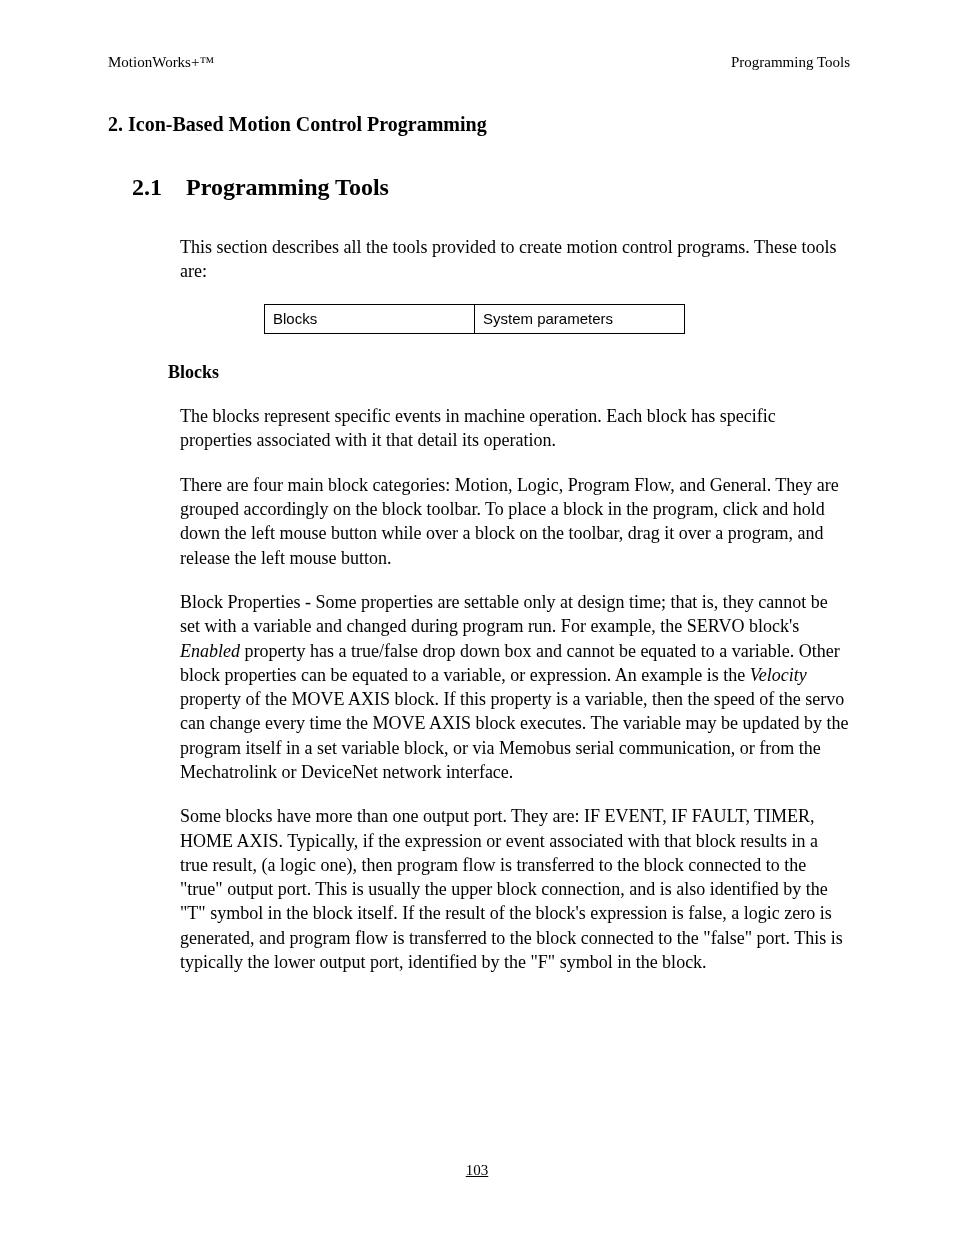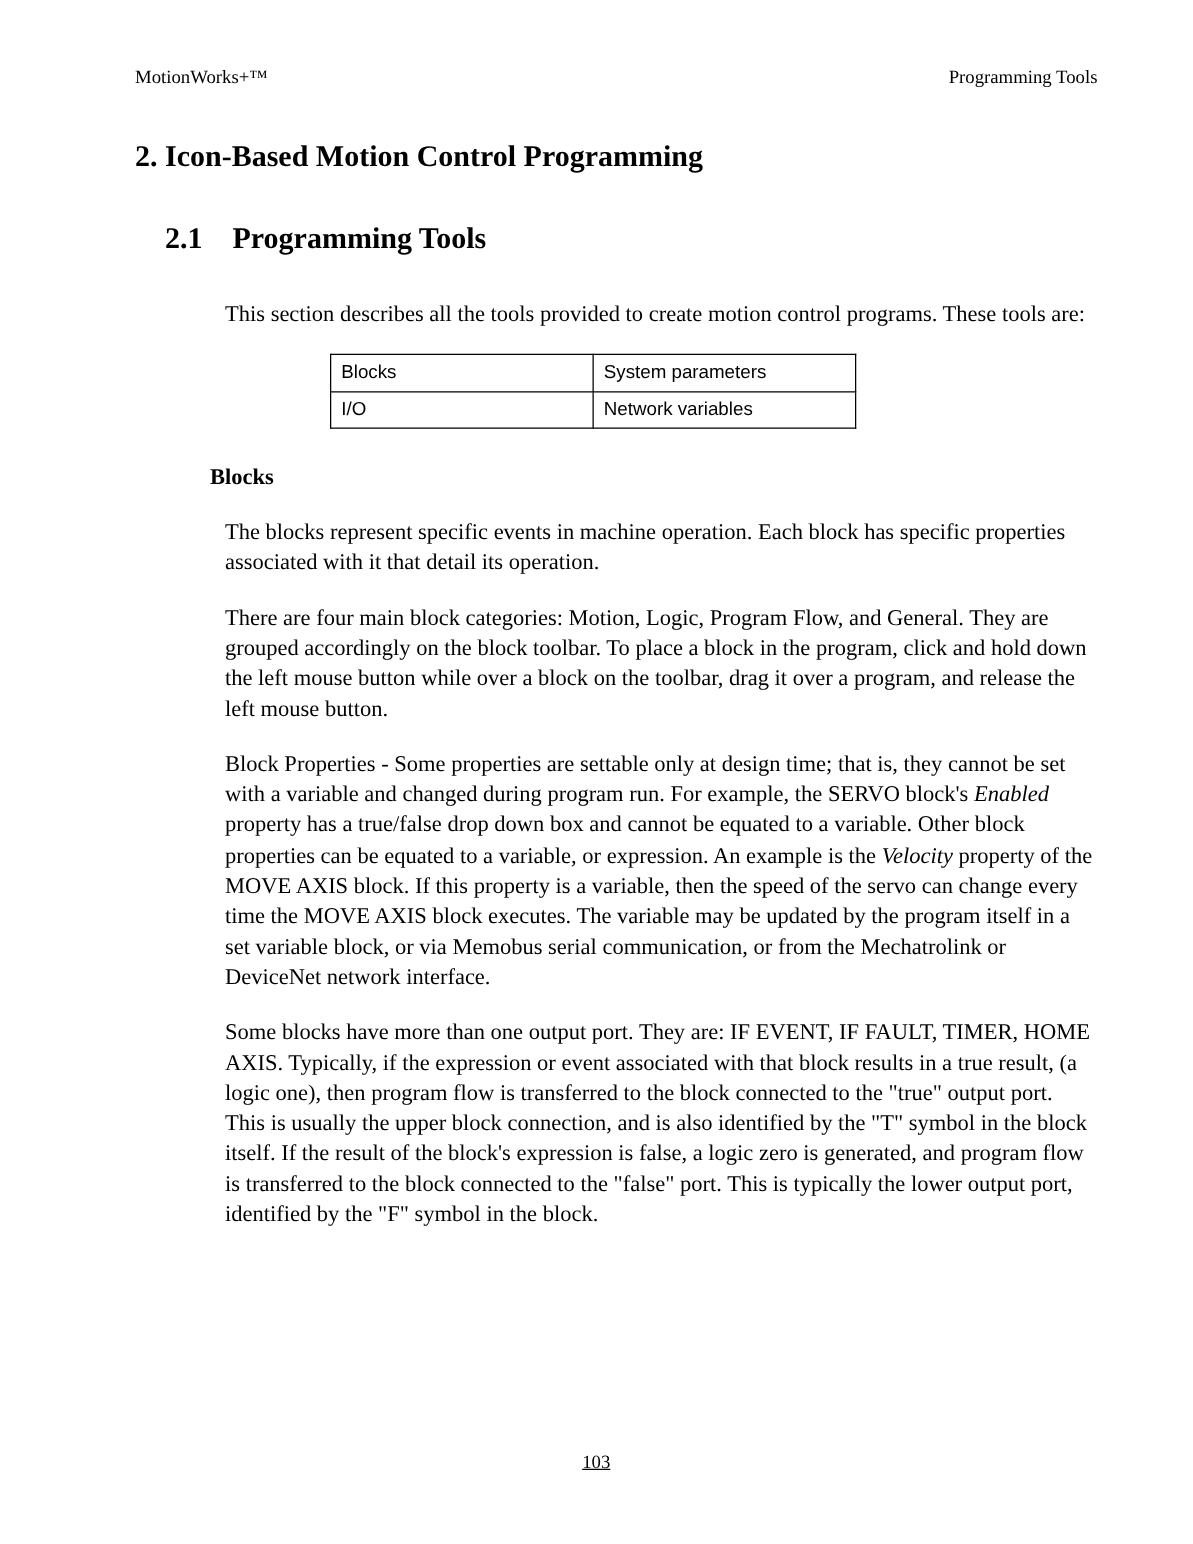--- a/index.html
+++ b/index.html
@@ -7,31 +7,31 @@
     padding: 0;
     background: #fff;
     font-family: "Times New Roman", Times, serif;
     color: #000;
     width: 954px;
     height: 1235px;
     position: relative;
     box-sizing: border-box;
   }
   .page {
-    padding: 54px 76px 0 108px;
+    padding: 54px 104px 0 108px;
     box-sizing: border-box;
   }
   .running-head {
     display: flex;
     justify-content: space-between;
     font-size: 15px;
     margin-bottom: 42px;
   }
   .chapter-title {
-    font-size: 24px;
+    font-size: 20px;
     font-weight: bold;
     margin: 0 0 38px 0;
   }
   .section-row {
     display: flex;
     align-items: flex-start;
     margin: 0 0 34px 24px;
   }
   .section-number {
     font-size: 24px;
@@ -99,24 +99,20 @@
   <div class="body-block">
 
     <p class="para">This section describes all the tools provided to create motion control programs.  These tools are:</p>
 
     <table class="tools-table">
       <tbody>
           <tr>
         <td>Blocks</td>
         <td>System parameters</td>
       </tr>
-      <tr>
-        <td>I/O</td>
-        <td>Network variables</td>
-      </tr>
     </tbody>
       </table>
 
     <p class="subhead">Blocks</p>
 
     <p class="para">The blocks represent specific events in machine operation.  Each block has specific properties associated with it that detail its operation.</p>
 
     <p class="para">There are four main block categories: Motion, Logic, Program Flow, and General.  They are grouped accordingly on the block toolbar.  To place a block in the program, click and hold down the left mouse button while over a block on the toolbar, drag it over a program, and release the left mouse button.</p>
 
     <p class="para">

